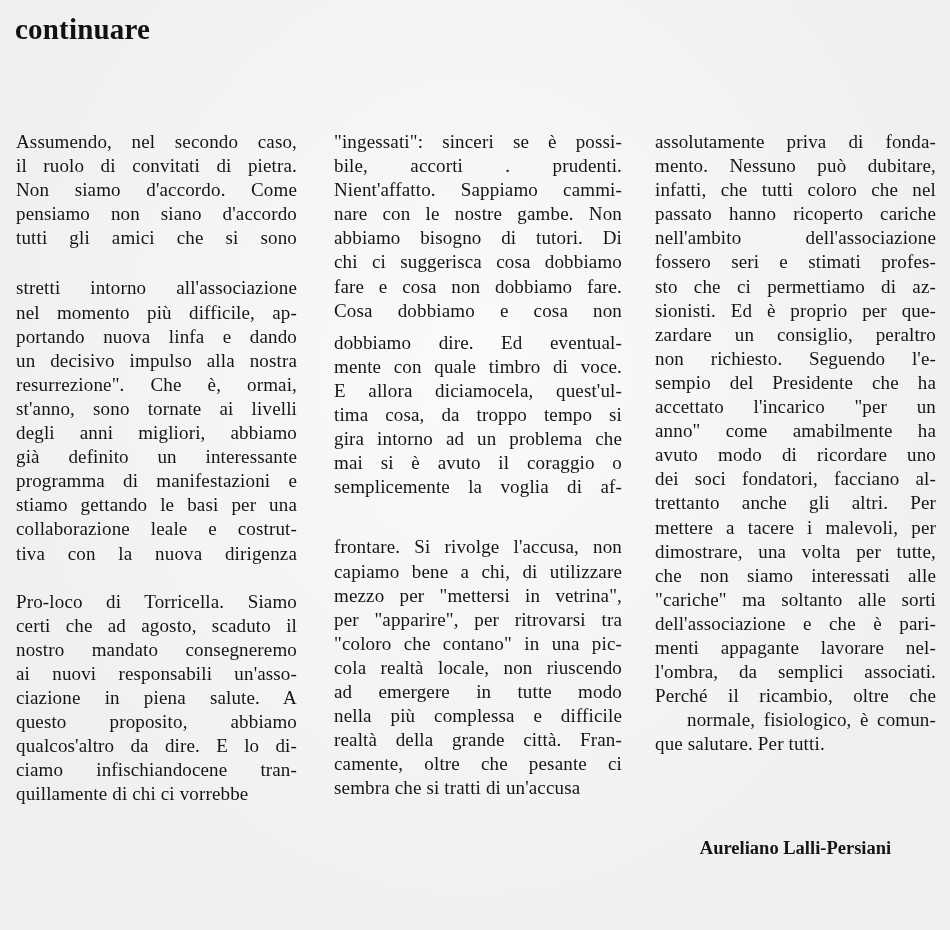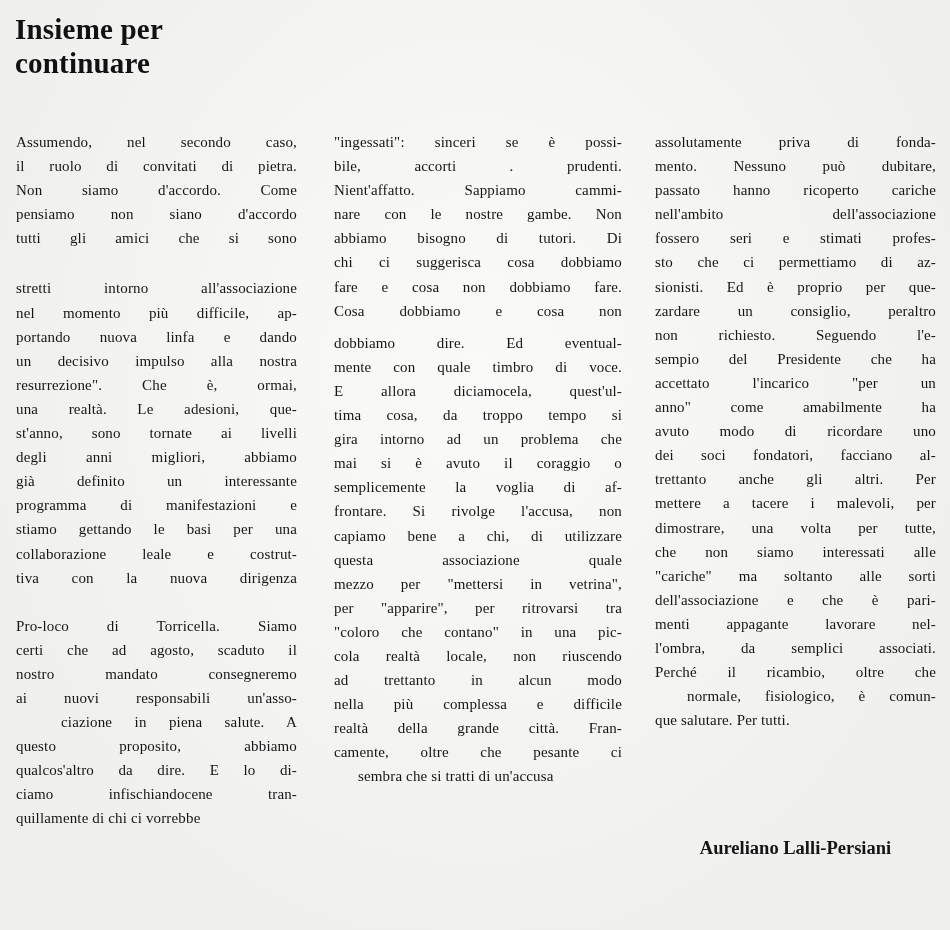--- a/index.html
+++ b/index.html
@@ -20,21 +20,21 @@
     margin: 0;
     font-family: "Liberation Serif", serif;
     font-weight: bold;
     font-size: 29px;
     line-height: 34px;
     color: #111;
     letter-spacing: 0.2px;
   }
   .col {
     position: absolute; top: 130px;
-    font-size: 15px;
+    font-size: 19px;
     line-height: 24.1px;
     letter-spacing: 0.15px;
   }
   .col-1 { left: 16px; width: 281px; }
   .col-2 { left: 334px; width: 288px; }
   .col-3 { left: 655px; width: 281px; }
   .line {
     display: block;
     white-space: nowrap;
     text-align: justify;
@@ -50,48 +50,46 @@
     font-size: 18.5px;
     line-height: 24px;
   }
 </style>
 </head>
 <body>
 
 <div class="page-bg"></div>
 
 <h1 class="headline">
-  <span class="line last" style="height:34px">Insieme per</span>
   <span class="line last" style="height:34px">continuare</span>
 </h1>
 
 <div class="col col-1">
     <span class="line" style="display: block;">Assumendo, nel secondo caso,</span>
     <span class="line" style="display: block;">il ruolo di convitati di pietra.</span>
     <span class="line" style="display: block;">Non siamo d'accordo. Come</span>
     <span class="line" style="display: block;">pensiamo non siano d'accordo</span>
     <span class="line" style="display: block;">tutti gli amici che si sono</span>
     <span class="line" style="display: block; margin-top: 26px;">stretti intorno all'associazione</span>
     <span class="line" style="display: block;">nel momento più difficile, ap-</span>
     <span class="line" style="display: block;">portando nuova linfa e dando</span>
     <span class="line" style="display: block;">un decisivo impulso alla nostra</span>
     <span class="line" style="display: block;">resurrezione". Che è, ormai,</span>
-    <span class="line" style="display: block;">una realtà. Le adesioni, que-</span>
     <span class="line" style="display: block;">st'anno, sono tornate ai livelli</span>
     <span class="line" style="display: block;">degli anni migliori, abbiamo</span>
     <span class="line" style="display: block;">già definito un interessante</span>
     <span class="line" style="display: block;">programma di manifestazioni e</span>
     <span class="line" style="display: block;">stiamo gettando le basi per una</span>
     <span class="line" style="display: block;">collaborazione leale e costrut-</span>
     <span class="line" style="display: block;">tiva con la nuova dirigenza</span>
     <span class="line" style="display: block; margin-top: 24px;">Pro-loco di Torricella. Siamo</span>
     <span class="line" style="display: block;">certi che ad agosto, scaduto il</span>
     <span class="line" style="display: block;">nostro mandato consegneremo</span>
     <span class="line" style="display: block;">ai nuovi responsabili un'asso-</span>
-    <span class="line" style="display: block; margin-left: 45px;">ciazione in piena salute. A</span>
+    <span class="line" style="display: block;">ciazione in piena salute. A</span>
     <span class="line" style="display: block;">questo proposito, abbiamo</span>
     <span class="line" style="display: block;">qualcos'altro da dire. E lo di-</span>
     <span class="line" style="display: block;">ciamo infischiandocene tran-</span>
     <span class="line last" style="display: block;">quillamente di chi ci vorrebbe</span>
   </div>
 <div class="col col-2">
     <span class="line" style="display: block;">"ingessati": sinceri se è possi-</span>
     <span class="line" style="display: block;">bile, accorti . prudenti.</span>
     <span class="line" style="display: block;">Nient'affatto. Sappiamo cammi-</span>
     <span class="line" style="display: block;">nare con le nostre gambe. Non</span>
@@ -99,36 +97,36 @@
     <span class="line" style="display: block;">chi ci suggerisca cosa dobbiamo</span>
     <span class="line" style="display: block;">fare e cosa non dobbiamo fare.</span>
     <span class="line" style="display: block;">Cosa dobbiamo e cosa non</span>
     <span class="line" style="display: block; margin-top: 8px;">dobbiamo dire. Ed eventual-</span>
     <span class="line" style="display: block;">mente con quale timbro di voce.</span>
     <span class="line" style="display: block;">E allora diciamocela, quest'ul-</span>
     <span class="line" style="display: block;">tima cosa, da troppo tempo si</span>
     <span class="line" style="display: block;">gira intorno ad un problema che</span>
     <span class="line" style="display: block;">mai si è avuto il coraggio o</span>
     <span class="line" style="display: block;">semplicemente la voglia di af-</span>
-    <span class="line" style="display: block;">frontare. Si rivolge l'accusa, non</span>
+    <span class="line" style="display: block; margin-top: 36px;">frontare. Si rivolge l'accusa, non</span>
     <span class="line" style="display: block;">capiamo bene a chi, di utilizzare</span>
-    <span class="line" style="display: block;">questa associazione quale</span>
     <span class="line" style="display: block;">mezzo per "mettersi in vetrina",</span>
     <span class="line" style="display: block;">per "apparire", per ritrovarsi tra</span>
     <span class="line" style="display: block;">"coloro che contano" in una pic-</span>
     <span class="line" style="display: block;">cola realtà locale, non riuscendo</span>
-    <span class="line" style="display: block;">ad trettanto in alcun modo</span>
+    <span class="line" style="display: block;">ad emergere in tutte modo</span>
     <span class="line" style="display: block;">nella più complessa e difficile</span>
     <span class="line" style="display: block;">realtà della grande città. Fran-</span>
     <span class="line" style="display: block;">camente, oltre che pesante ci</span>
-    <span class="line last" style="display: block; margin-left: 24px;">sembra che si tratti di un'accusa</span>
+    <span class="line last" style="display: block;">sembra che si tratti di un'accusa</span>
   </div>
 <div class="col col-3">
     <span class="line" style="display: block;">assolutamente priva di fonda-</span>
     <span class="line" style="display: block;">mento. Nessuno può dubitare,</span>
+    <span class="line" style="display: block;">infatti, che tutti coloro che nel</span>
     <span class="line" style="display: block;">passato hanno ricoperto cariche</span>
     <span class="line" style="display: block;">nell'ambito dell'associazione</span>
     <span class="line" style="display: block;">fossero seri e stimati profes-</span>
     <span class="line" style="display: block;">sto che ci permettiamo di az-</span>
     <span class="line" style="display: block;">sionisti. Ed è proprio per que-</span>
     <span class="line" style="display: block;">zardare un consiglio, peraltro</span>
     <span class="line" style="display: block;">non richiesto. Seguendo l'e-</span>
     <span class="line" style="display: block;">sempio del Presidente che ha</span>
     <span class="line" style="display: block;">accettato l'incarico "per un</span>
     <span class="line" style="display: block;">anno" come amabilmente ha</span>

